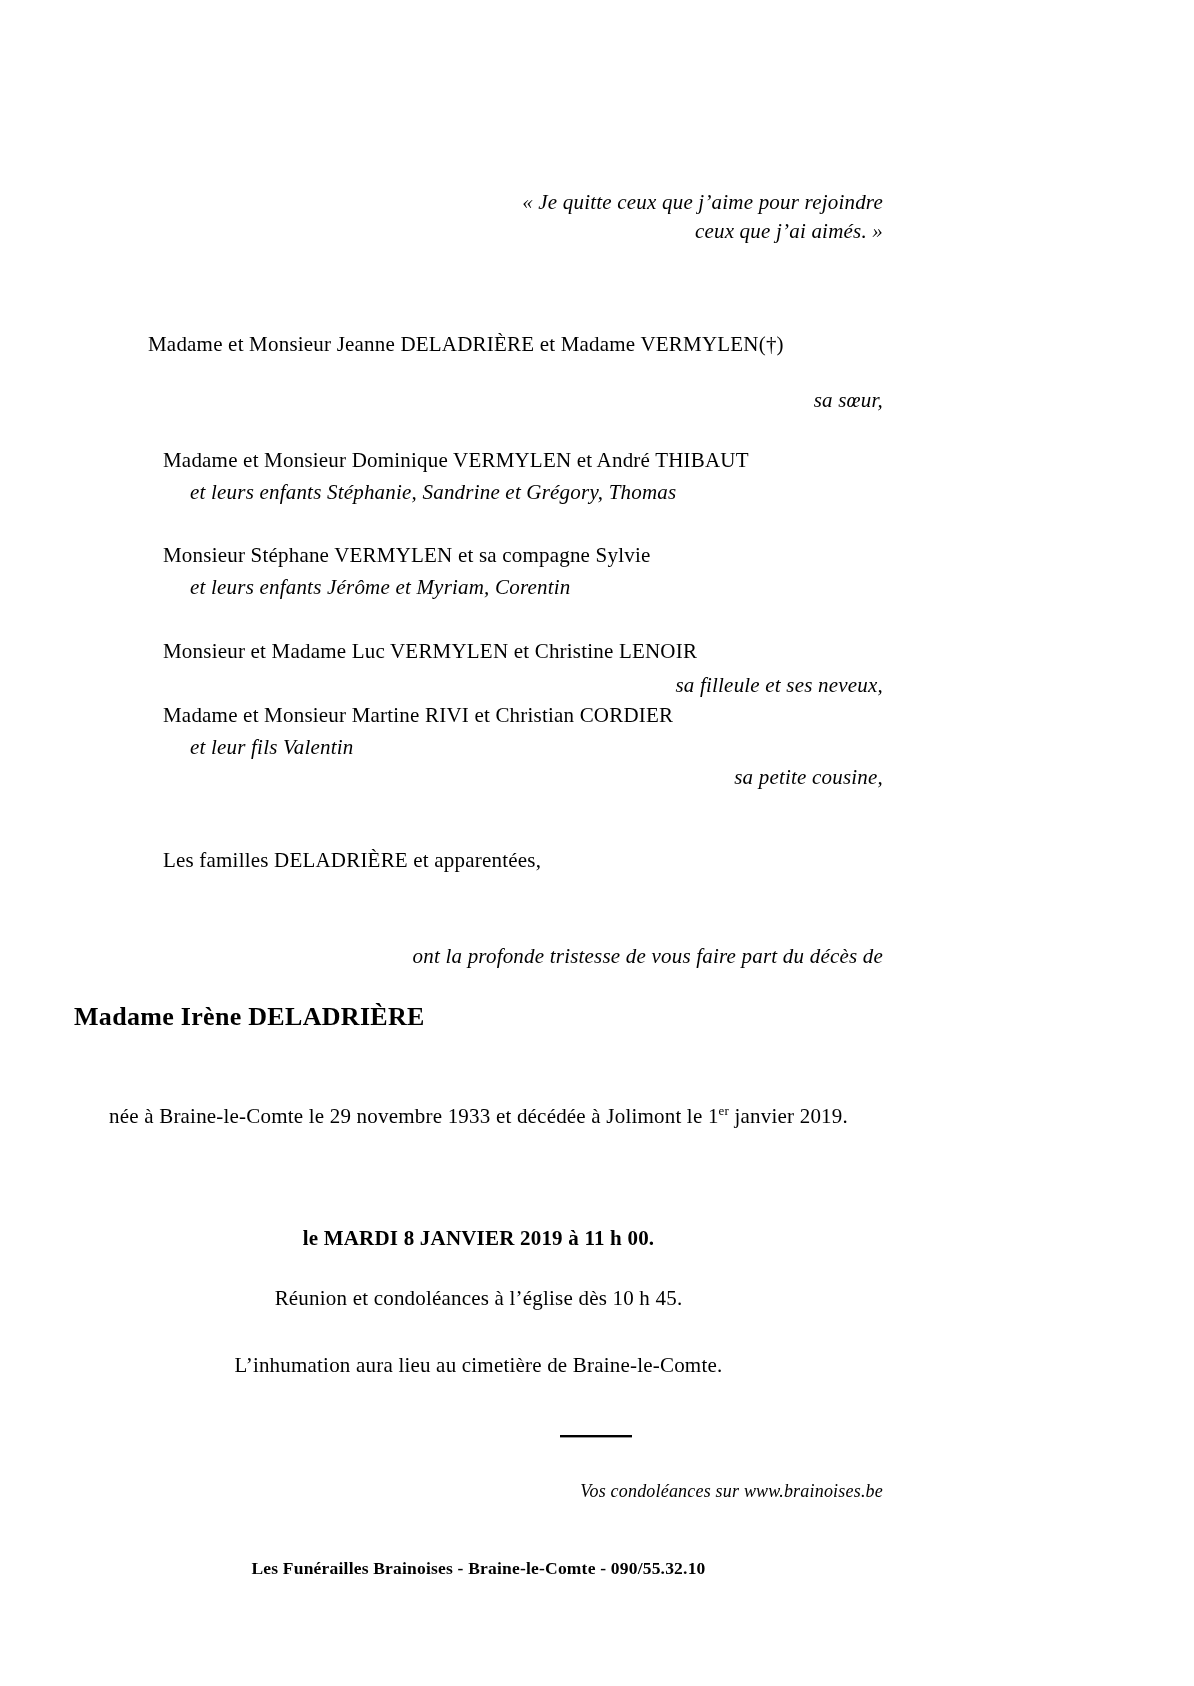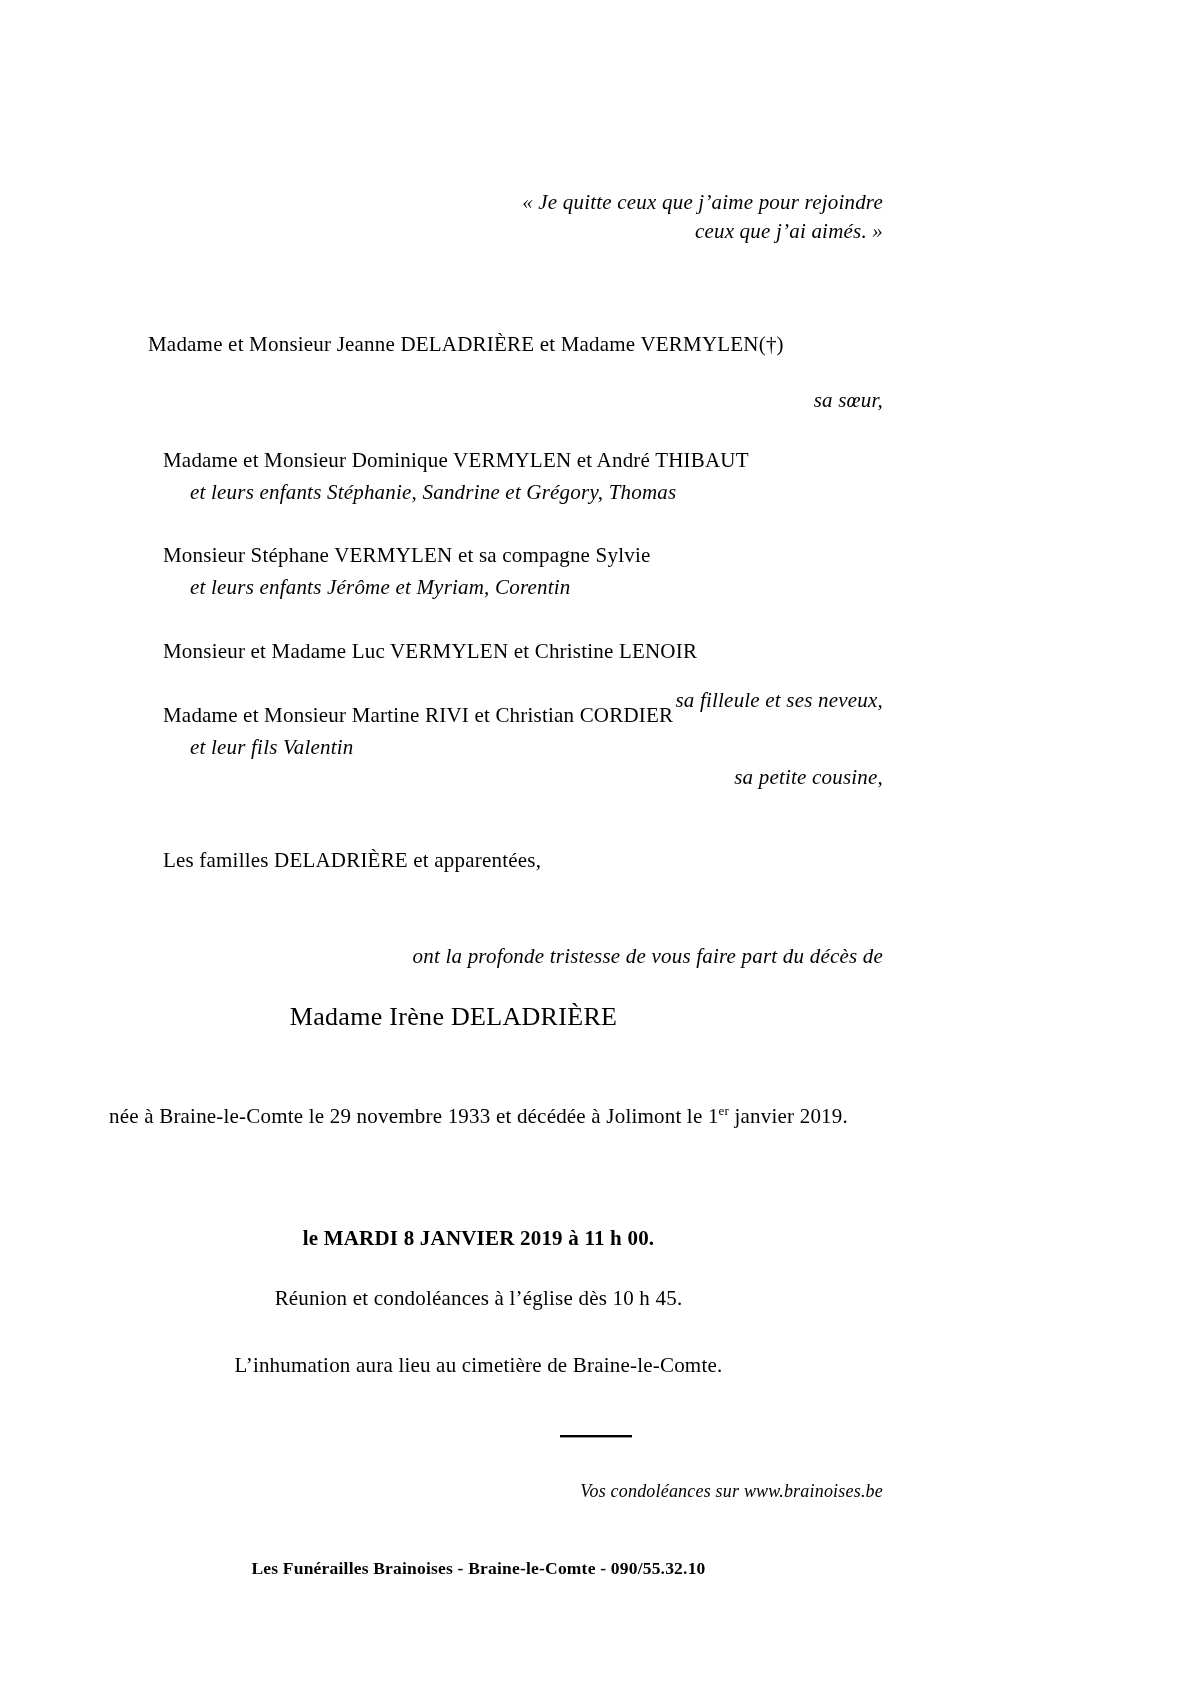--- a/index.html
+++ b/index.html
@@ -26,24 +26,24 @@
   }
   .it { font-style: italic; }
   .b  { font-weight: bold; }
   .r  { text-align: right; }
   .c  { text-align: center; }
   .l-a { padding-left: 74px; }   
   .l-b { padding-left: 89px; }   
   .l-c { padding-left: 116px; }  
   .deceased-title {
     font-size: 26px;
-    font-weight: normal;
+    font-weight: bold;
     left: 74px;
     right: 124px;
-    text-align: center;
+    text-align: left;
     letter-spacing: 0.3px;
   }
   .small-it {
     font-size: 18px;
     font-style: italic;
   }
   .footer-line {
     font-size: 17.5px;
     font-weight: bold;
     letter-spacing: 0.2px;
@@ -74,21 +74,21 @@
   <div class="line l-a" style="top:332px">Madame et Monsieur Jeanne DELADRIÈRE et Madame VERMYLEN(†)</div>
   <div class="line it r" style="top:388px">sa sœur,</div>
 
   <div class="line l-b" style="top:448px">Madame et Monsieur Dominique VERMYLEN et André THIBAUT</div>
   <div class="line it l-c" style="top:480px">et leurs enfants Stéphanie, Sandrine et Grégory, Thomas</div>
 
   <div class="line l-b" style="top:543px">Monsieur Stéphane VERMYLEN et sa compagne Sylvie</div>
   <div class="line it l-c" style="top:575px">et leurs enfants Jérôme et Myriam, Corentin</div>
 
   <div class="line l-b" style="top:639px">Monsieur et Madame Luc VERMYLEN et Christine LENOIR</div>
-  <div class="line it r" style="top:688px">sa filleule et ses neveux,</div>
+  <div class="line it r" style="top:673px">sa filleule et ses neveux,</div>
 
   <div class="line l-b" style="top:703px">Madame et Monsieur Martine RIVI et Christian CORDIER</div>
   <div class="line it l-c" style="top:735px">et leur fils Valentin</div>
   <div class="line it r" style="top:765px">sa petite cousine,</div>
 
   <div class="line l-b" style="top:848px">Les familles DELADRIÈRE et apparentées,</div>
 
   <div class="line it r" style="top:944px">ont la profonde tristesse de vous faire part du décès de</div>
 
   <div class="line deceased-title" style="top:1002px">Madame Irène DELADRIÈRE</div>

